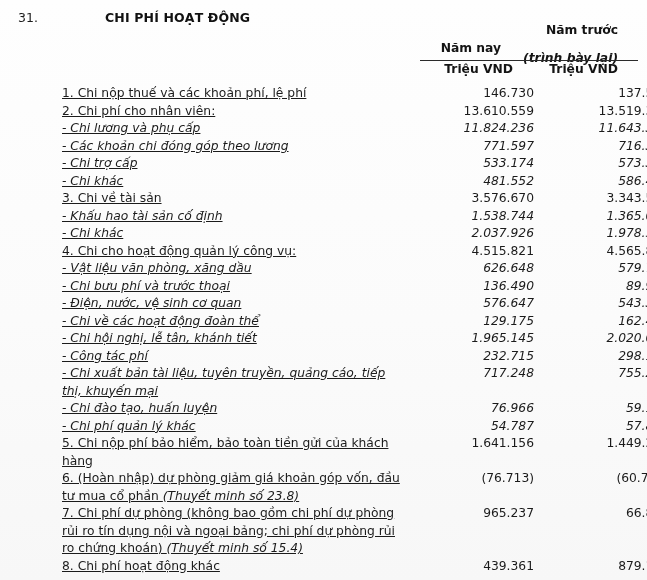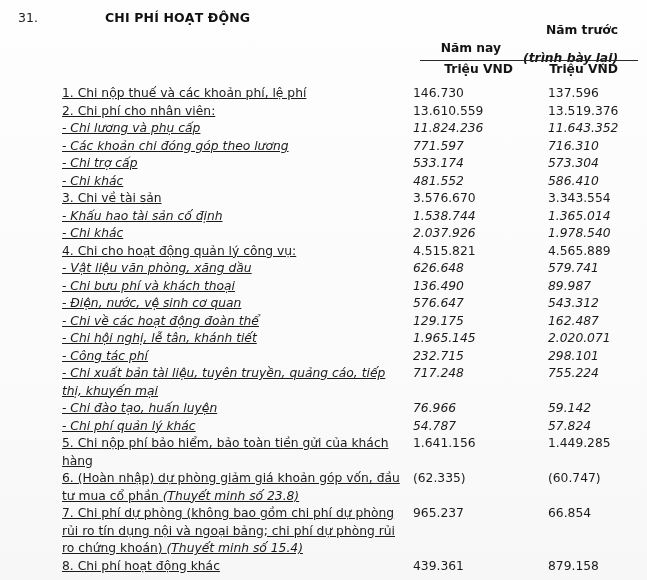--- a/index.html
+++ b/index.html
@@ -104,20 +104,21 @@
     color: #1b1b1b;
   }
   .c-label {
     width: 345px;
     padding-left: 62px !important;
     padding-right: 6px !important;
     text-decoration: underline;
   }
   .c-num {
     width: 121px;
+    text-align: right;
     white-space: nowrap;
   }
   .c-num.cur { padding-right: 14px !important; }
   .c-num.prev { padding-right: 29px !important; }
 
   tr.italic .c-label,
   tr.italic .c-num {
     font-style: italic;
   }
   .ital { font-style: italic; }
@@ -194,21 +195,21 @@
           <td class="c-label">4. Chi cho hoạt động quản lý công vụ:</td>
           <td class="c-num cur">4.515.821</td>
           <td class="c-num prev">4.565.889</td>
         </tr>
         <tr class="italic">
           <td class="c-label">- Vật liệu văn phòng, xăng dầu</td>
           <td class="c-num cur">626.648</td>
           <td class="c-num prev">579.741</td>
         </tr>
         <tr class="italic">
-          <td class="c-label">- Chi bưu phí và khách thoại</td>
+          <td class="c-label">- Chi bưu phí và trước thoại</td>
           <td class="c-num cur">136.490</td>
           <td class="c-num prev">89.987</td>
         </tr>
         <tr class="italic">
           <td class="c-label">- Điện, nước, vệ sinh cơ quan</td>
           <td class="c-num cur">576.647</td>
           <td class="c-num prev">543.312</td>
         </tr>
         <tr class="italic">
           <td class="c-label">- Chi về các hoạt động đoàn thể</td>
@@ -240,21 +241,21 @@
           <td class="c-num cur">54.787</td>
           <td class="c-num prev">57.824</td>
         </tr>
         <tr>
           <td class="c-label">5. Chi nộp phí bảo hiểm, bảo toàn tiền gửi của khách hàng</td>
           <td class="c-num cur">1.641.156</td>
           <td class="c-num prev">1.449.285</td>
         </tr>
         <tr>
           <td class="c-label">6. (Hoàn nhập) dự phòng giảm giá khoản góp vốn, đầu tư mua cổ phần <span class="ital">(Thuyết minh số 23.8)</span></td>
-          <td class="c-num cur">(62.335)</td>
+          <td class="c-num cur">(76.713)</td>
           <td class="c-num prev">(60.747)</td>
         </tr>
         <tr>
           <td class="c-label">7. Chi phí dự phòng (không bao gồm chi phí dự phòng rủi ro tín dụng nội và ngoại bảng; chi phí dự phòng rủi ro chứng khoán) <span class="ital">(Thuyết minh số 15.4)</span></td>
           <td class="c-num cur">965.237</td>
           <td class="c-num prev">66.854</td>
         </tr>
         <tr>
           <td class="c-label">8. Chi phí hoạt động khác</td>
           <td class="c-num cur">439.361</td>

